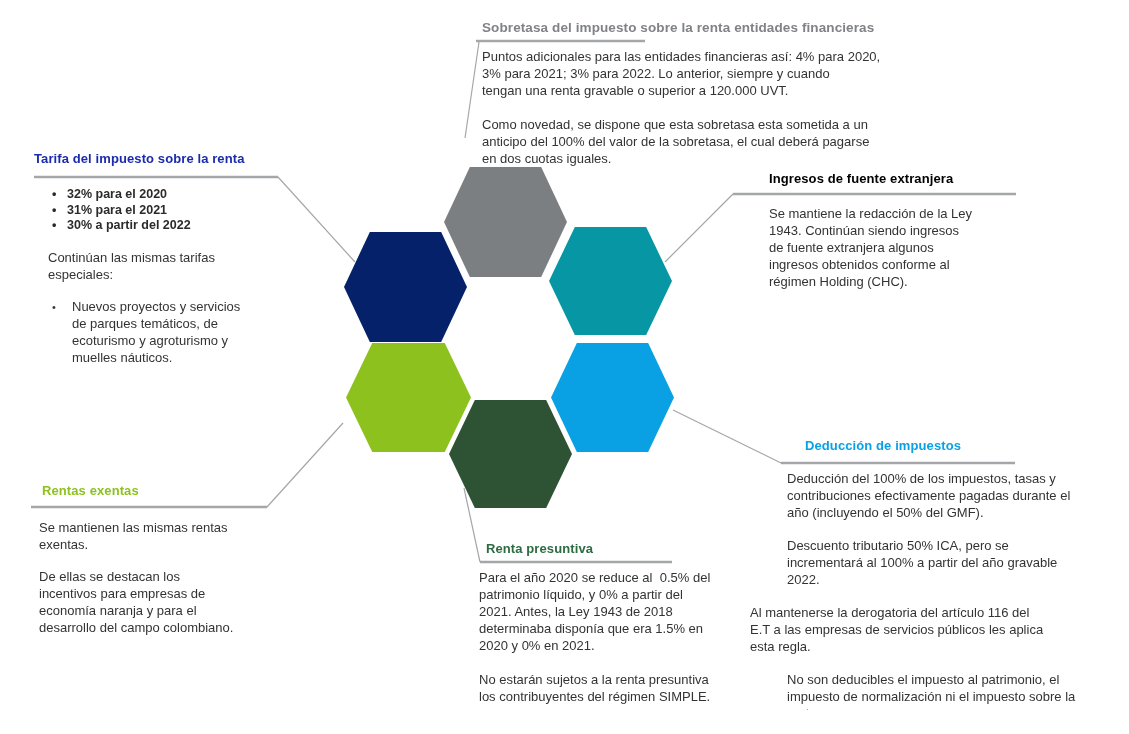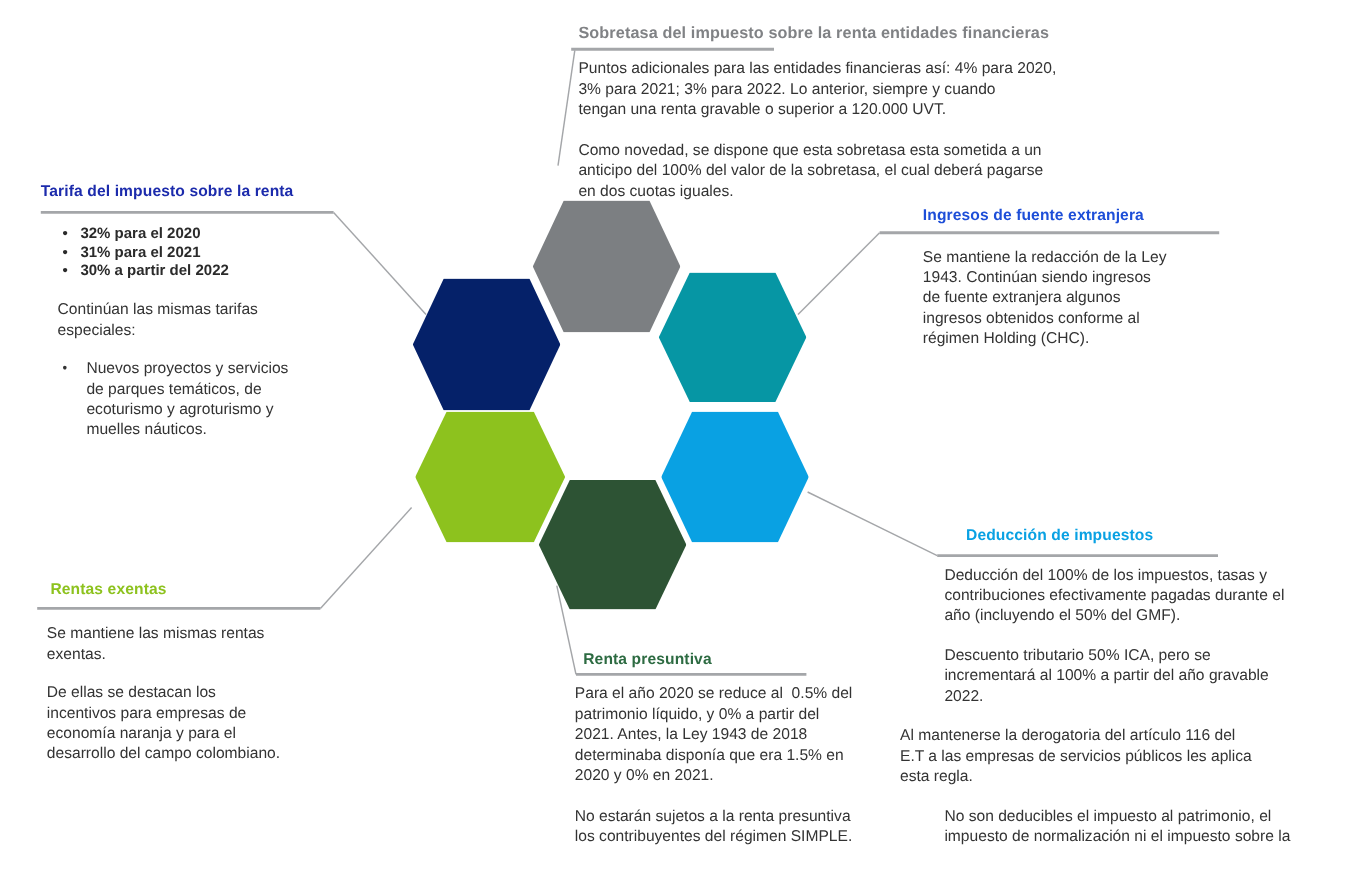--- a/index.html
+++ b/index.html
@@ -84,21 +84,21 @@
 especiales:</div>
     <div class="blist plain" style="left:28px;top:298px;">
       <div class="b-item">Nuevos proyectos y servicios
 de parques temáticos, de
 ecoturismo y agroturismo y
 muelles náuticos.</div>
     </div>
   </section>
 
   <section>
-    <div class="h" style="left: 745px; top: 171px; color: #1d4ed8;">Ingresos de fuente extranjera</div>
+    <div class="h" style="left: 745px; top: 171px; color: #000000;">Ingresos de fuente extranjera</div>
     <div class="t" style="left:745px;top:205px;">Se mantiene la redacción de la Ley
 1943. Continúan siendo ingresos
 de fuente extranjera algunos
 ingresos obtenidos conforme al
 régimen Holding (CHC).</div>
   </section>
 
   <section>
     <div class="h" style="left: 781px; top: 438px; color: rgb(9, 161, 227); text-align: center;">Deducción de impuestos</div>
     <div class="t" style="left:763px;top:470px;">Deducción del 100% de los impuestos, tasas y
@@ -110,21 +110,21 @@
     <div class="t" style="left:726px;top:604px;">Al mantenerse la derogatoria del artículo 116 del
 E.T a las empresas de servicios públicos les aplica
 esta regla.</div>
     <div class="t" style="left:763px;top:671px;">No son deducibles el impuesto al patrimonio, el
 impuesto de normalización ni el impuesto sobre la
 renta.</div>
   </section>
 
   <section>
     <div class="h" style="left: 18px; top: 483px; color: rgb(141, 194, 30);">Rentas exentas</div>
-    <div class="t" style="left:15px;top:519px;">Se mantiene las mismas rentas
+    <div class="t" style="left:15px;top:519px;">Se mantienen las mismas rentas
 exentas.</div>
     <div class="t" style="left:15px;top:568px;">De ellas se destacan los
 incentivos para empresas de
 economía naranja y para el
 desarrollo del campo colombiano.</div>
   </section>
 
   <section>
     <div class="h" style="left: 462px; top: 541px; color: rgb(45, 107, 66);">Renta presuntiva</div>
     <div class="t" style="left:455px;top:569px;">Para el año 2020 se reduce al  0.5% del

